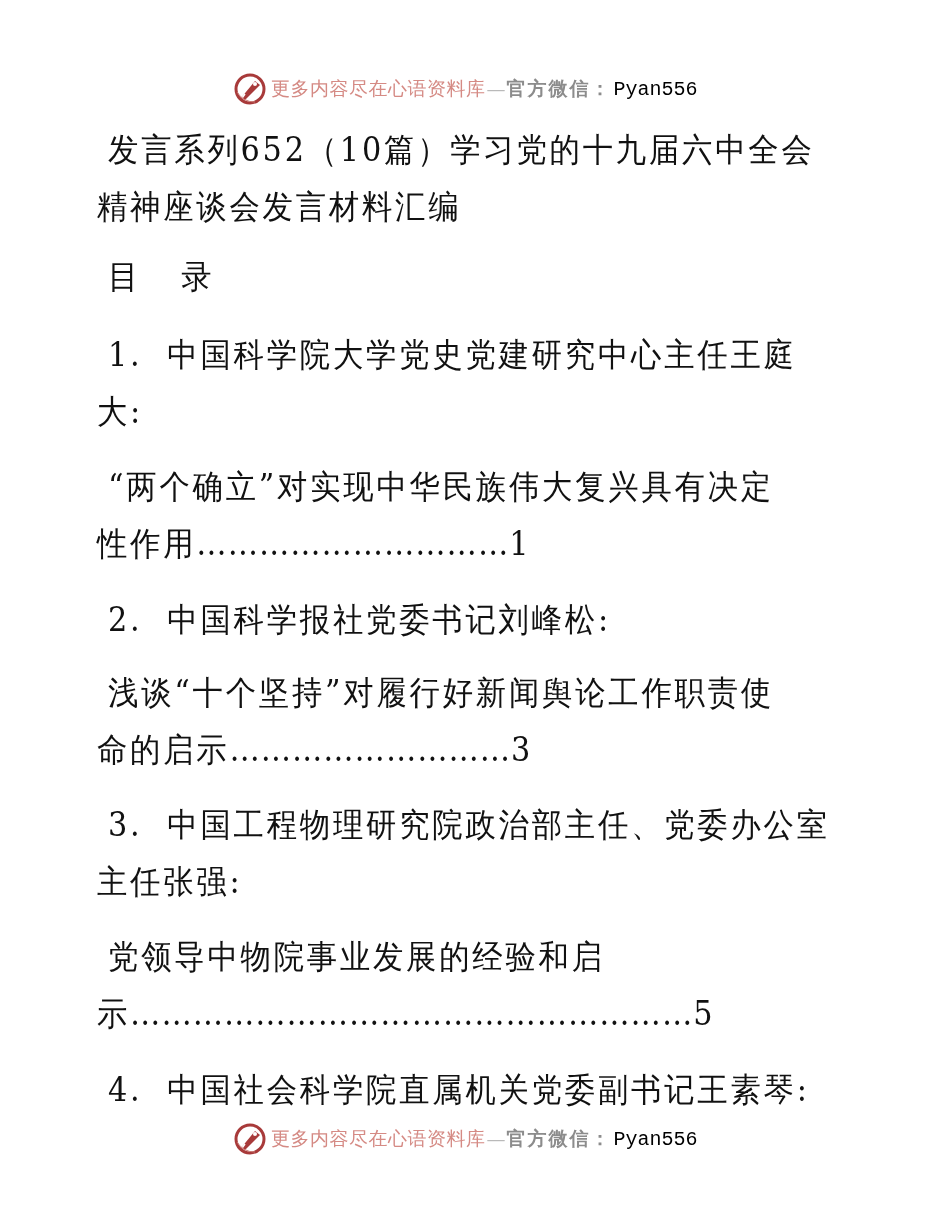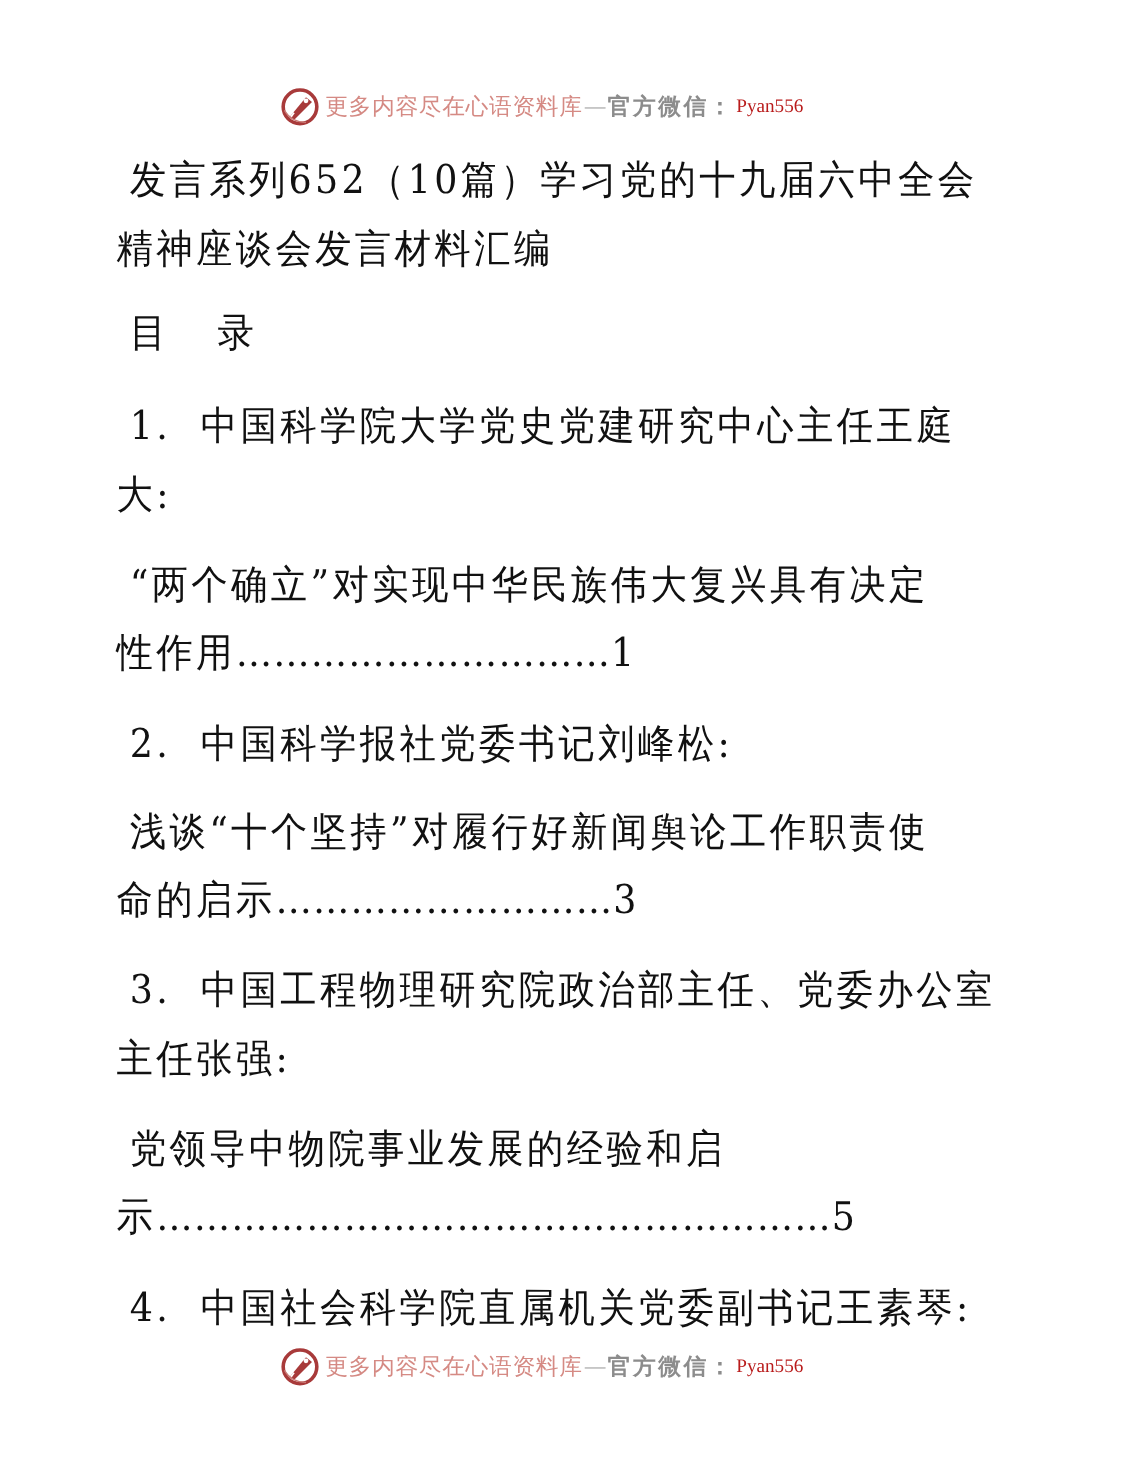--- a/index.html
+++ b/index.html
@@ -43,23 +43,23 @@
       margin: 0 1px;
     }
     .wm-label {
       color: #8c8c8c;
       font-family: "DejaVu Serif", "Liberation Serif", serif;
       font-size: 19px;
       letter-spacing: 2px;
       font-weight: bold;
     }
     .wm-id {
-      color: #b91c1c;
-      font-family: Liberation Serif, serif;
-      font-size: 16px;
+      color: #000000;
+      font-family: Liberation Mono, monospace;
+      font-size: 20px;
       margin-left: 2px;
     }
     .doc {
       position: absolute;
       left: 97px;
       top: 120px;
       width: 760px;
     }
     .line {
       position: absolute;

